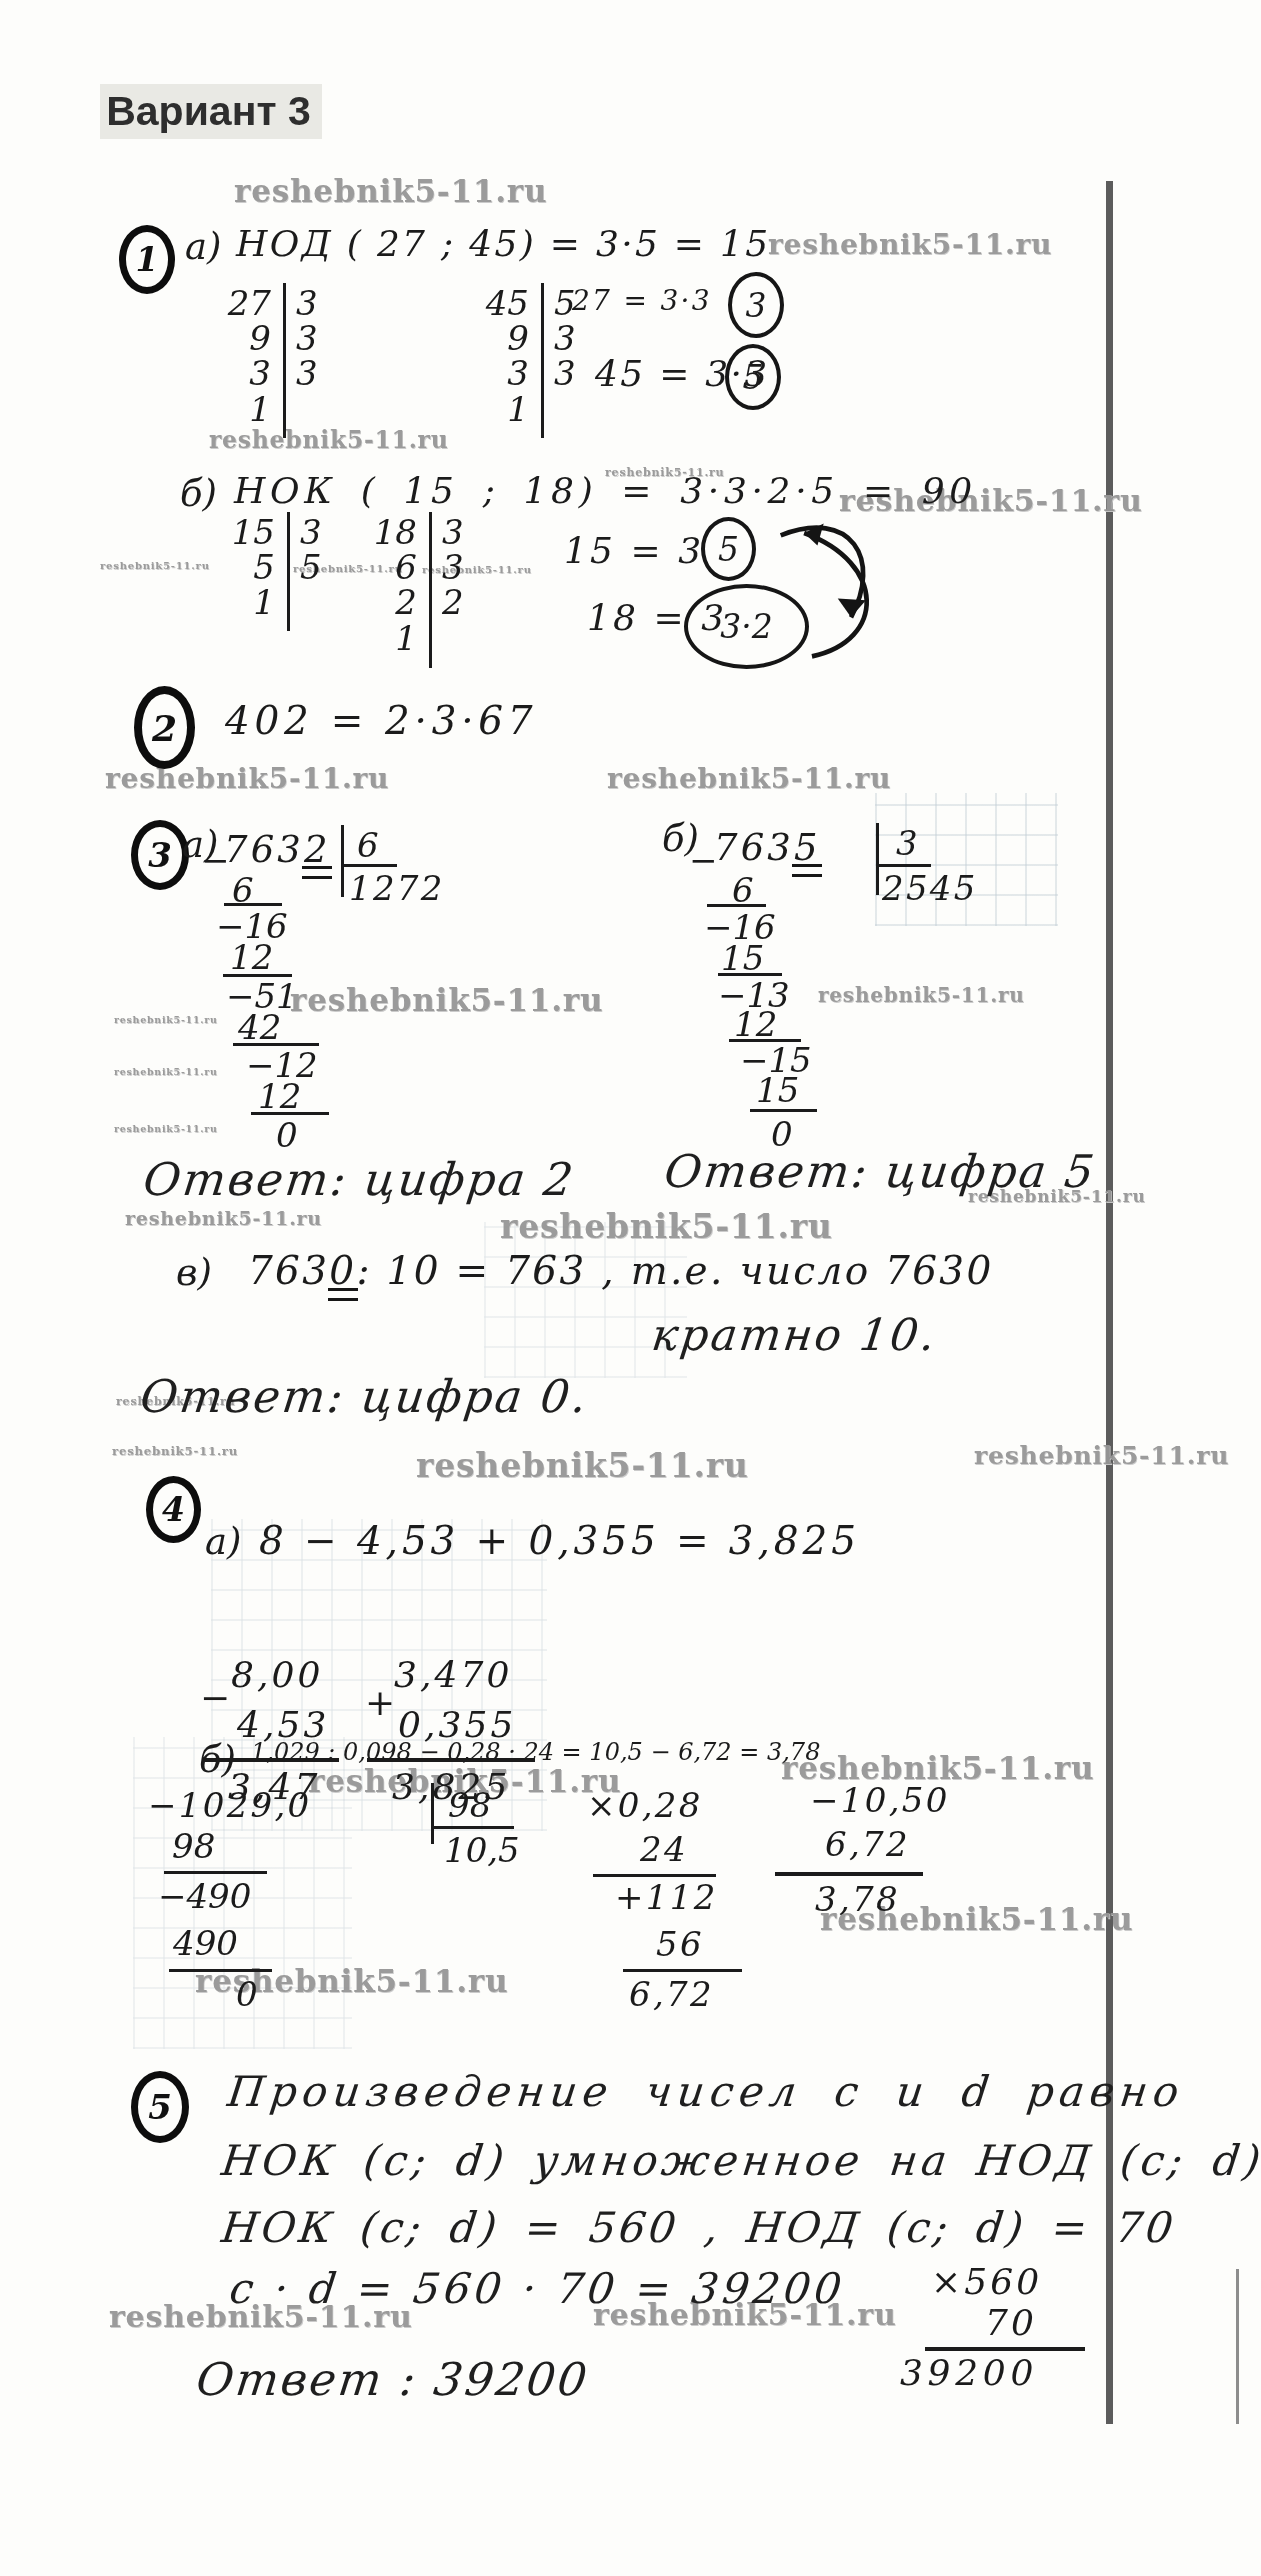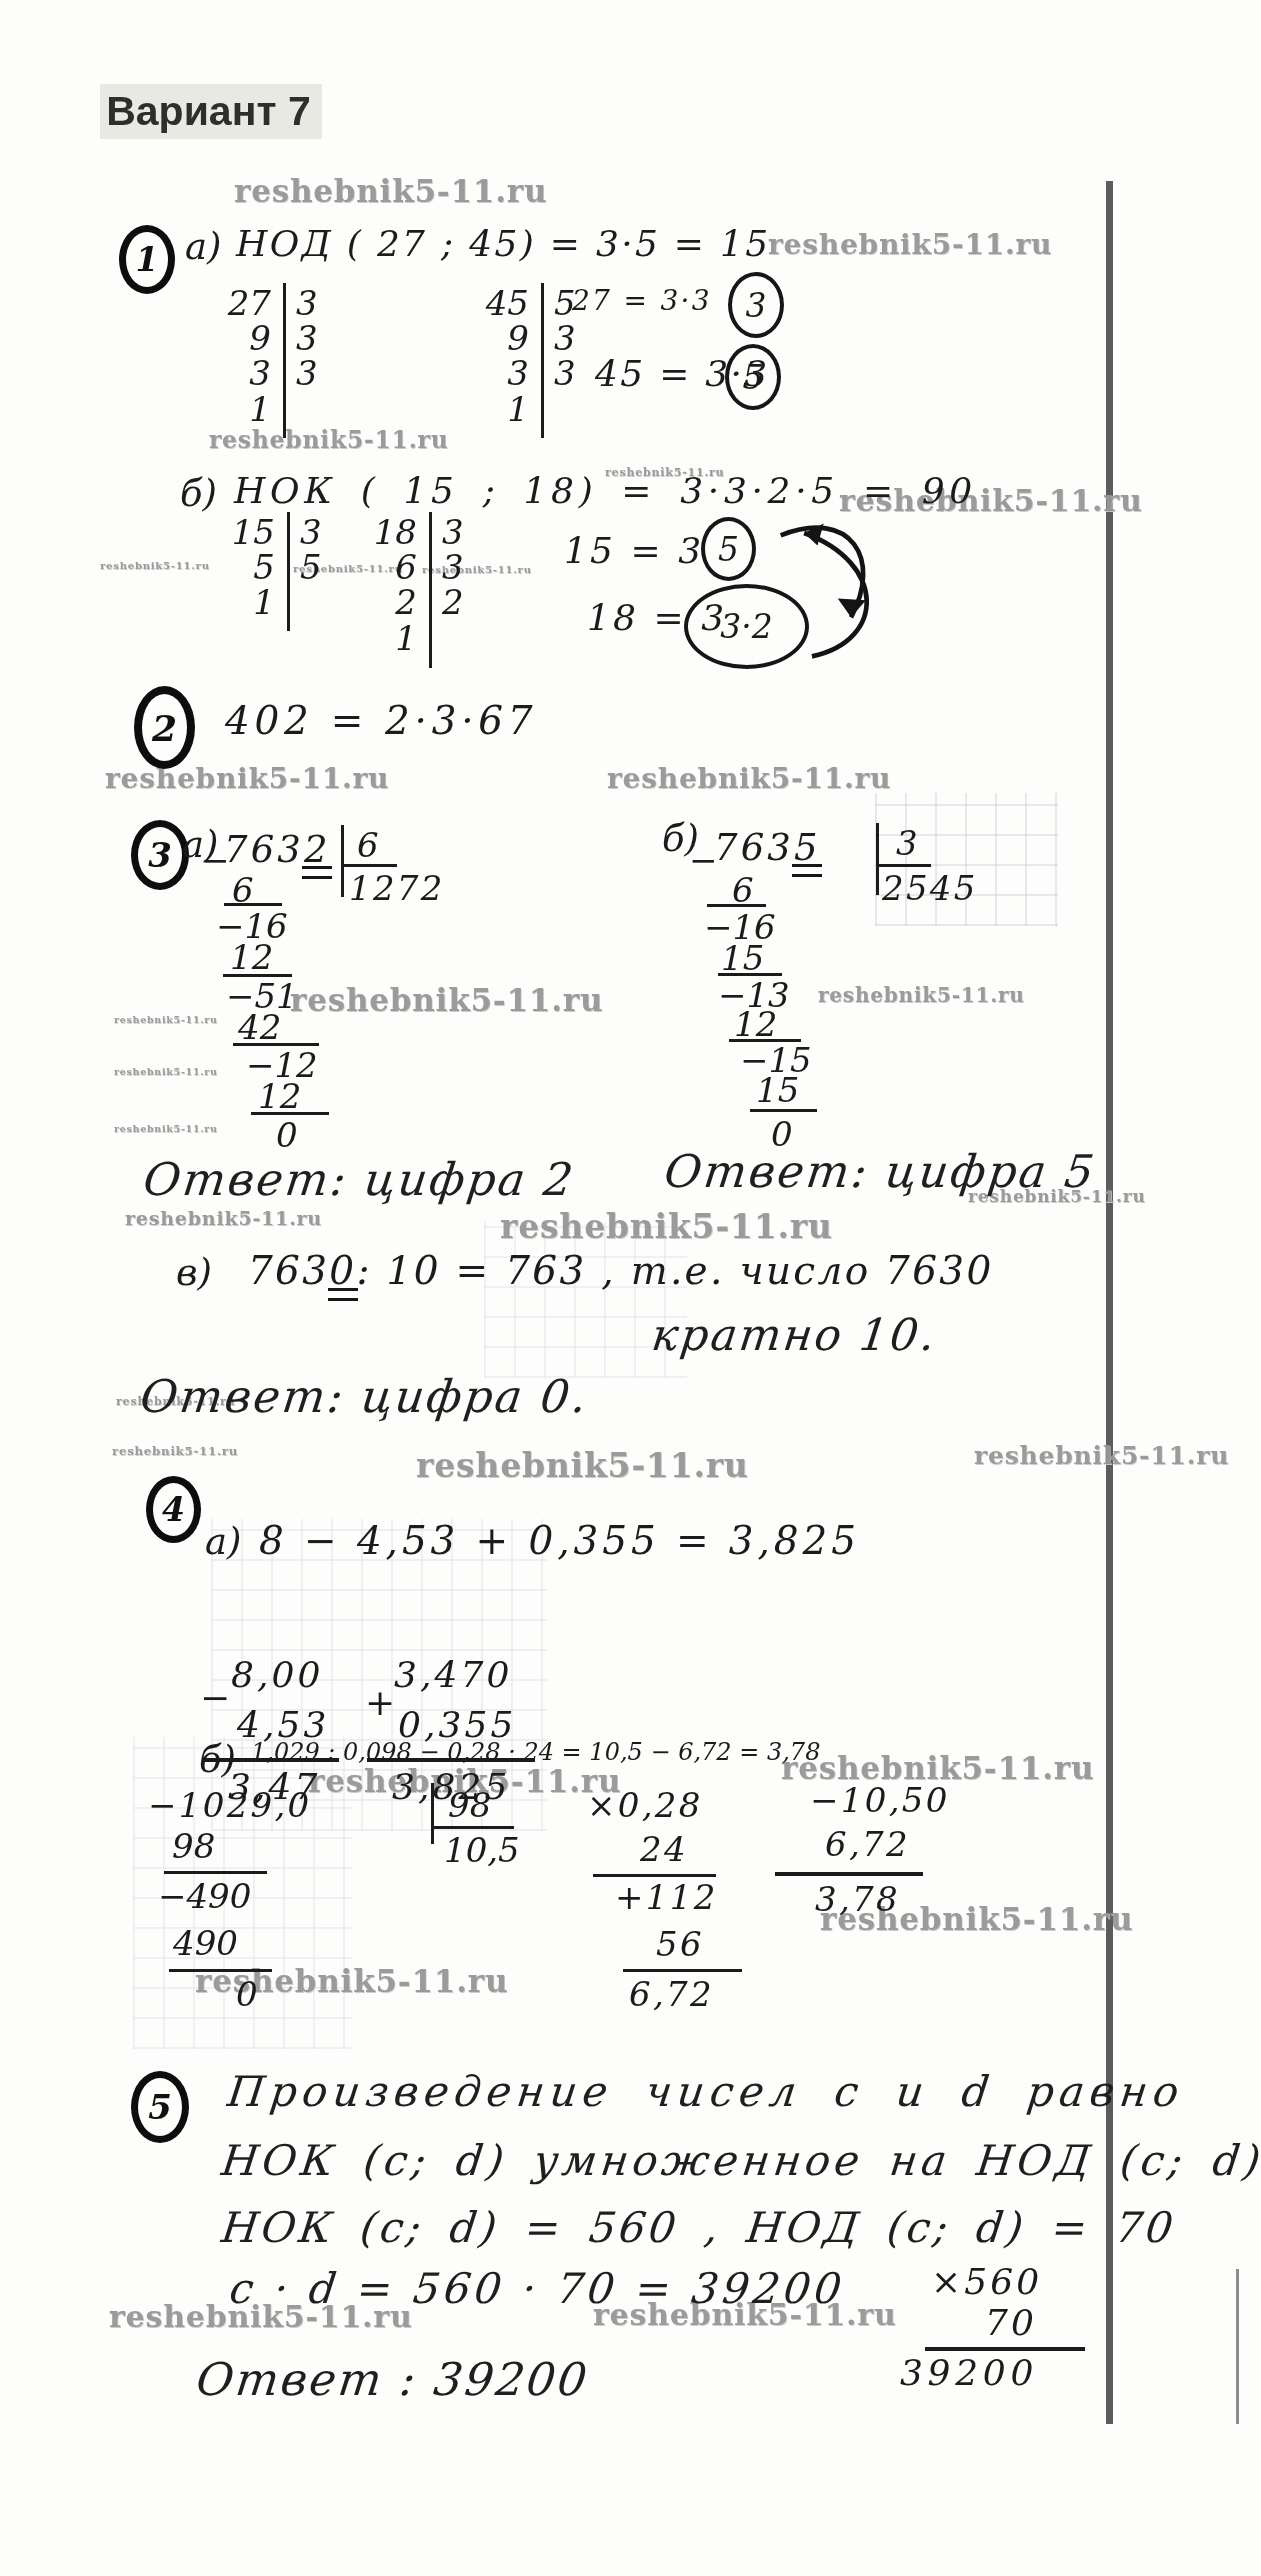--- a/index.html
+++ b/index.html
@@ -40,21 +40,21 @@
 <body>
 
 <div class="abs grid" style="left:875px;top:793px;width:183px;height:133px;"></div>
 <div class="abs grid" style="left:211px;top:1519px;width:336px;height:312px;opacity:.35;"></div>
 <div class="abs grid" style="left:133px;top:1737px;width:219px;height:312px;opacity:.3;"></div>
 <div class="abs grid" style="left:484px;top:1222px;width:203px;height:156px;opacity:.3;"></div>
 
 <div class="abs" style="left:1106px;top:181px;width:7px;height:2243px;background:#5c5c5c;"></div>
 <div class="abs" style="left:1236px;top:2269px;width:3.1px;height:155px;background:#8d8d8d;"></div>
 
-<div class="abs hdr" style="left:100px;top:84px;">Вариант 7</div>
+<div class="abs hdr" style="left:100px;top:84px;">Вариант 3</div>
 
 <div class="abs wm" style="left:234px;top:176px;font-size:31px;">reshebnik5-11.ru</div>
 <div class="abs wm" style="left:768px;top:231px;font-size:28px;">reshebnik5-11.ru</div>
 <div class="abs wm" style="left:209px;top:429px;font-size:23.4px;">reshebnik5-11.ru</div>
 <div class="abs wm" style="left:605px;top:467px;font-size:11px;">reshebnik5-11.ru</div>
 <div class="abs wm" style="left:839px;top:486px;font-size:30px;">reshebnik5-11.ru</div>
 <div class="abs wm" style="left:100px;top:561px;font-size:10px;">reshebnik5-11.ru</div>
 <div class="abs wm" style="left:293px;top:564px;font-size:10px;">reshebnik5-11.ru</div>
 <div class="abs wm" style="left:422px;top:565px;font-size:10px;">reshebnik5-11.ru</div>
 <div class="abs wm" style="left:105px;top:765px;font-size:28px;">reshebnik5-11.ru</div>

